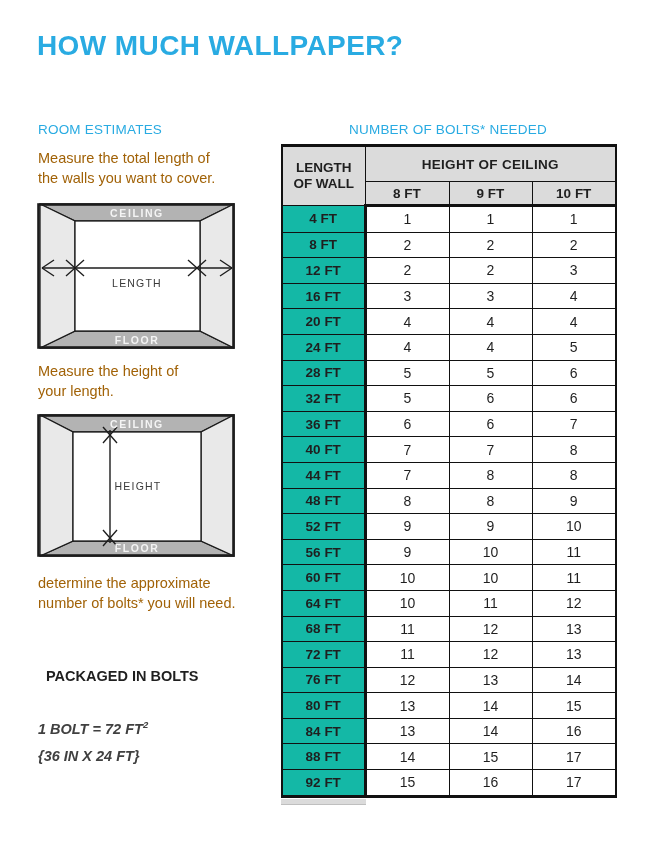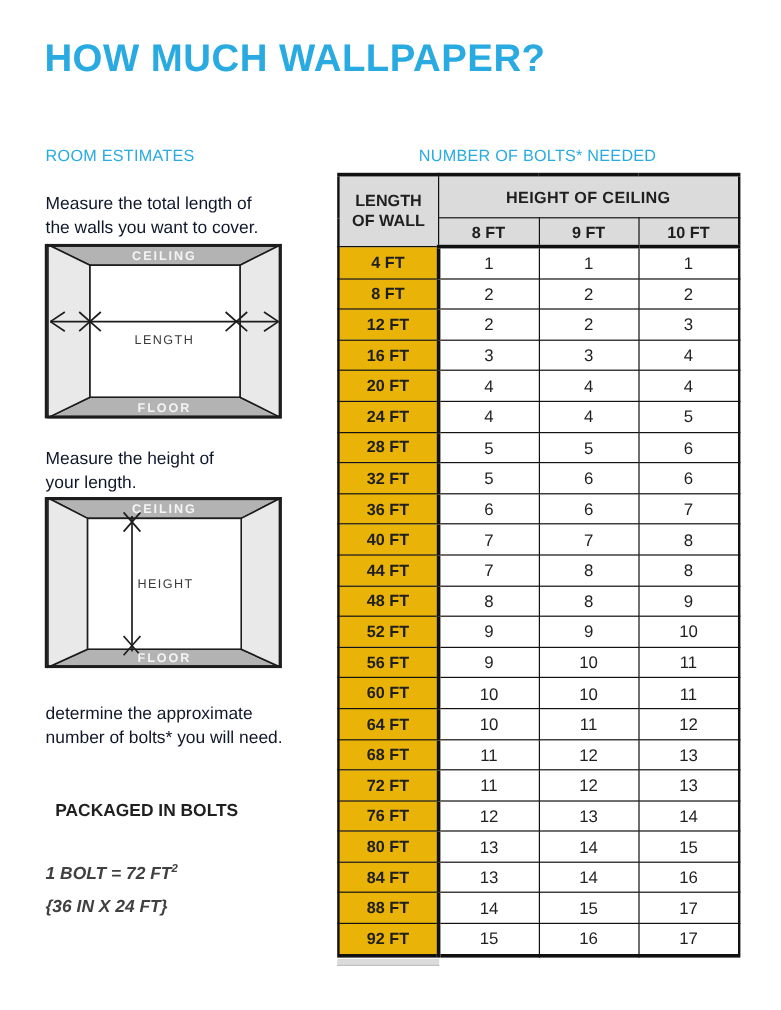--- a/index.html
+++ b/index.html
@@ -3,29 +3,29 @@
 <meta charset="utf-8">
 <style>
   html,body{margin:0;padding:0;background:#ffffff;}
   .page{
     position:relative;width:651px;height:842px;background:#fff;
     font-family:"Liberation Sans","DejaVu Sans",sans-serif;color:#222;
     overflow:hidden;
   }
   .page-title{
     position:absolute;left:37px;top:30px;margin:0;
-    font-size:32px;font-weight:bold;letter-spacing:.4px;color:#29ABE2;
+    font-size:28px;font-weight:bold;letter-spacing:.4px;color:#29ABE2;
   }
   .section-heading{
     position:absolute;font-size:13.5px;font-weight:normal;color:#29ABE2;
     letter-spacing:.2px;
   }
   .h-room{left:38px;top:122px;}
   .h-bolts{left:281px;top:122px;width:334px;text-align:center;}
-  .para{position:absolute;left:38px;font-size:14.5px;line-height:19.5px;color:#0f172a;margin-top:12px;}
+  .para{position:absolute;left:38px;font-size:14.5px;line-height:19.5px;color:#a16207;}
   .p1{top:149px;}
   .p2{top:362px;}
   .p3{top:574px;}
   .note{position:absolute;left:38px;top:667px;font-size:14.5px;line-height:19px;font-weight:bold;color:#1f1f1f;}
   .note .indent{padding-left:8px;}
   .bolt-eq{position:absolute;left:38px;top:711px;font-size:14.5px;line-height:27px;font-weight:bold;color:#404040;font-style:italic;}
   .bolt-eq sup{font-size:9.5px;}
   .room-svg{position:absolute;left:37px;}
   .svg1{top:203px;}
   .svg2{top:414px;}
@@ -40,21 +40,21 @@
     font-size:14px;color:#1f1f1f;
   }
   table.bolts th,table.bolts td{
     border:1px solid #111;text-align:center;vertical-align:middle;padding:0;
   }
   table.bolts th{background:#DBDBDB;font-size:13.5px;font-weight:bold;}
   th.wall-head{width:83px;border-right:3px solid #111;border-bottom:3px solid #111;line-height:16.5px;}
   th.group-head{height:34px;letter-spacing:.3px;}
   tr.sub-row th{height:22px;border-bottom:3px solid #111;}
   table.bolts td{height:24.6px;background:#fff;}
-  table.bolts td.wall-cell{background:#eab308;font-weight:bold;font-size:13.5px;border-right:3px solid #111;}
+  table.bolts td.wall-cell{background:#14b8a6;font-weight:bold;font-size:13.5px;border-right:3px solid #111;}
   .table-footer-notch{
     position:absolute;left:281px;top:799px;width:85px;height:5px;
     background:#DBDBDB;border-bottom:1px solid #bfbfbf;
   }
 </style>
 </head>
 <body>
 
 <div class="page">
 

